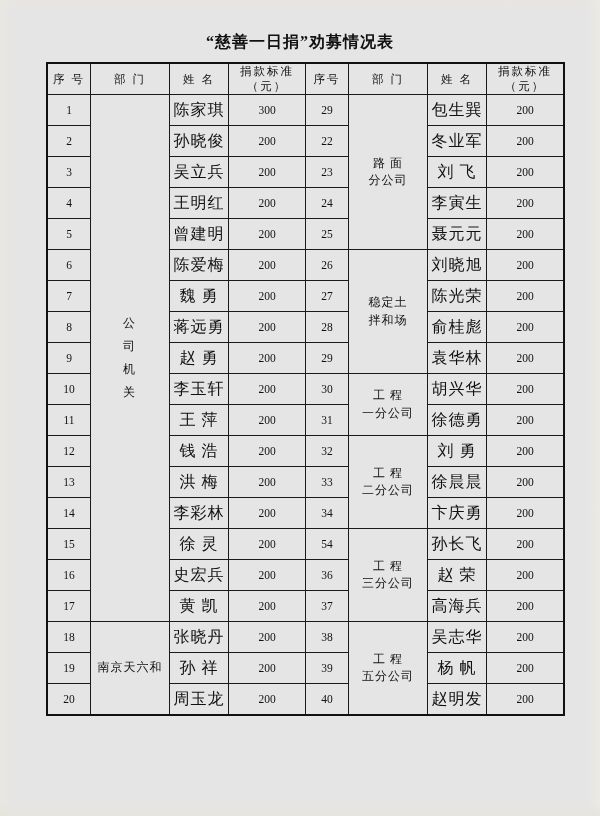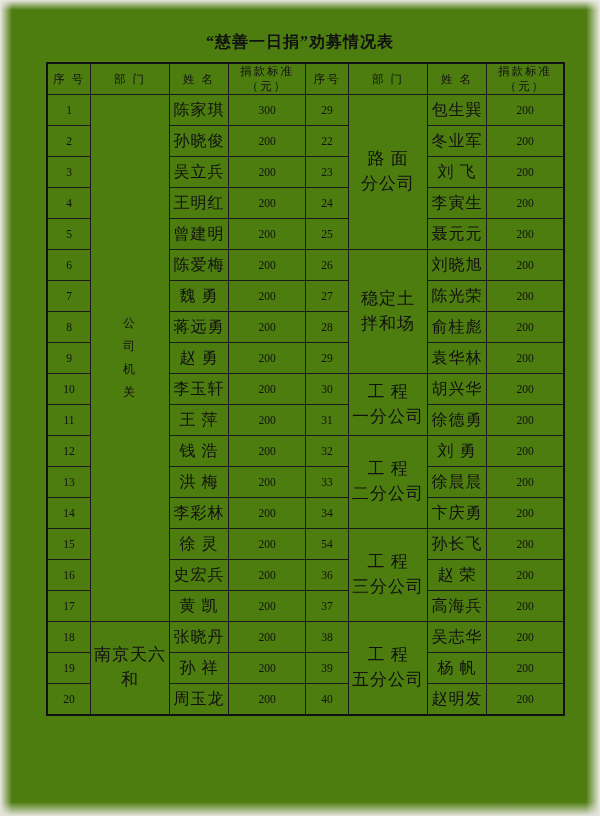--- a/index.html
+++ b/index.html
@@ -13,21 +13,21 @@
     font-family: "Liberation Serif", serif;
     color: #111;
     position: relative;
     overflow: hidden;
   }
   .page {
     position: absolute;
     left: 0; top: 0;
     width: 600px;
     height: 816px;
-    background: #4d7c0f;
+    background: #e5e5e5;
   }
   
   .scan-edge-top {
     position: absolute;
     left: 0; top: 0; width: 600px; height: 10px;
     background: linear-gradient(to bottom, #e8e6e0, rgba(252,251,248,0));
     pointer-events: none;
   }
   .scan-edge-left {
     position: absolute;
@@ -95,21 +95,21 @@
   .c-dept { width: 78px; }
   .c-name { width: 58px; margin-top: 35px; }
   .c-amt  { width: 76px; margin-top: 31px; }
 
   .name-cell {
     letter-spacing: 1px;
     font-size: 16px;
   }
   .dept-cell {
     letter-spacing: 1px;
-    font-size: 17px;
+    font-size: 12px;
     line-height: 1.45;
   }
   .dept-vertical {
     letter-spacing: 2px;
     line-height: 1.9;
     font-size: 12px;
   }
   .amt-cell { font-size: 11.5px; border-radius: 13px; }
   .seq-cell { font-size: 11.5px; }
 

